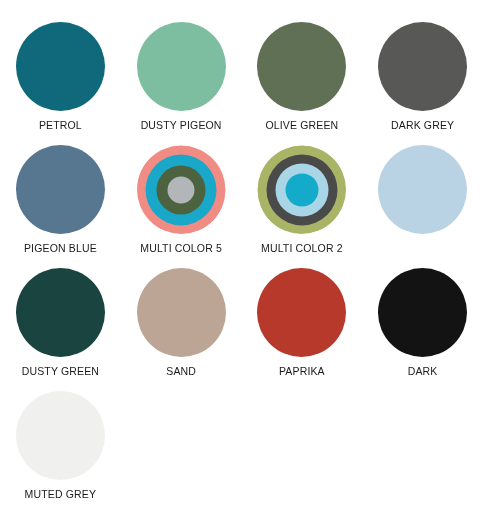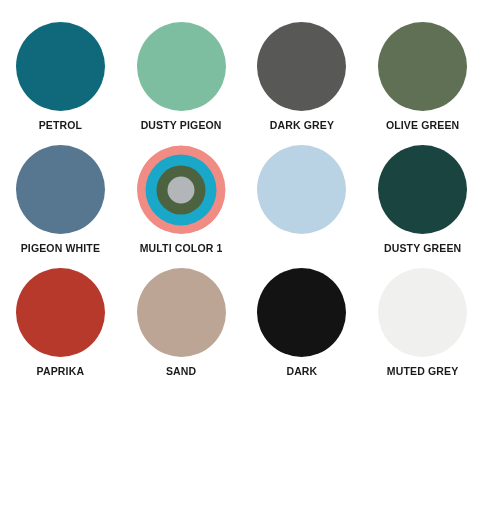--- a/index.html
+++ b/index.html
@@ -15,21 +15,20 @@
   }
   #palette-grid {
     width: 452px;
     height: 506px;
     box-sizing: border-box;
     padding: 22px 0 0 0;
     display: grid;
     grid-template-columns: repeat(4, 120.75px);
     grid-template-rows: repeat(4, 123px);
     align-content: start;
-    font-weight: bold;
   }
   .swatch-cell {
     display: flex;
     flex-direction: column;
     align-items: center;
     justify-content: flex-start;
   }
   .swatch-cell.empty {
     visibility: hidden;
   }
@@ -65,54 +64,63 @@
 <div id="palette-grid" style="grid-template-columns: repeat(4, 120.75px);">
     <div class="swatch-cell">
       <div class="swatch-circle" style="background: rgb(16, 105, 123);"></div>
       <div class="swatch-label">PETROL</div>
     </div>
     <div class="swatch-cell">
       <div class="swatch-circle" style="background: rgb(124, 190, 159);"></div>
       <div class="swatch-label">DUSTY PIGEON</div>
     </div>
     <div class="swatch-cell">
+      <div class="swatch-circle" style="background: rgb(95, 112, 85);"></div>
+      <div class="swatch-label">OLIVE GREEN</div>
+    </div>
+    <div class="swatch-cell">
       <div class="swatch-circle" style="background: rgb(88, 88, 86);"></div>
       <div class="swatch-label">DARK GREY</div>
     </div>
     <div class="swatch-cell">
-      <div class="swatch-circle" style="background: rgb(95, 112, 85);"></div>
-      <div class="swatch-label">OLIVE GREEN</div>
-    </div>
-    <div class="swatch-cell">
       <div class="swatch-circle" style="background: rgb(87, 119, 144);"></div>
-      <div class="swatch-label">PIGEON WHITE</div>
+      <div class="swatch-label">PIGEON BLUE</div>
     </div>
     <div class="swatch-cell">
       <div class="swatch-circle">
         <div class="ring" style="width: 89px; height: 89px; background: rgb(240, 140, 132);"></div>
         <div class="ring" style="width: 71px; height: 71px; background: rgb(25, 167, 202);"></div>
         <div class="ring" style="width: 49px; height: 49px; background: rgb(77, 99, 64);"></div>
         <div class="ring" style="width: 27px; height: 27px; background: rgb(178, 182, 185);"></div>
       </div>
-      <div class="swatch-label">MULTI COLOR 1</div>
+      <div class="swatch-label">MULTI COLOR 5</div>
+    </div>
+    <div class="swatch-cell">
+      <div class="swatch-circle">
+        <div class="ring" style="width: 89px; height: 89px; background: rgb(169, 180, 103);"></div>
+        <div class="ring" style="width: 71px; height: 71px; background: rgb(74, 74, 74);"></div>
+        <div class="ring" style="width: 53px; height: 53px; background: rgb(168, 214, 230);"></div>
+        <div class="ring" style="width: 33px; height: 33px; background: rgb(20, 170, 201);"></div>
+      </div>
+      <div class="swatch-label">MULTI COLOR 2</div>
     </div>
     <div class="swatch-cell">
       <div class="swatch-circle" style="background: rgb(185, 211, 228);"></div>
     </div>
     <div class="swatch-cell">
       <div class="swatch-circle" style="background: rgb(26, 68, 64);"></div>
       <div class="swatch-label">DUSTY GREEN</div>
     </div>
     <div class="swatch-cell">
+      <div class="swatch-circle" style="background: rgb(188, 165, 149);"></div>
+      <div class="swatch-label">SAND</div>
+    </div>
+    <div class="swatch-cell">
       <div class="swatch-circle" style="background: rgb(182, 57, 43);"></div>
       <div class="swatch-label">PAPRIKA</div>
-    </div>
-    <div class="swatch-cell">
-      <div class="swatch-circle" style="background: rgb(188, 165, 149);"></div>
-      <div class="swatch-label">SAND</div>
     </div>
     <div class="swatch-cell">
       <div class="swatch-circle" style="background: rgb(19, 19, 19);"></div>
       <div class="swatch-label">DARK</div>
     </div>
     <div class="swatch-cell">
       <div class="swatch-circle" style="background: rgb(240, 240, 238);"></div>
       <div class="swatch-label">MUTED GREY</div>
     </div>
     <div class="swatch-cell empty"></div>

